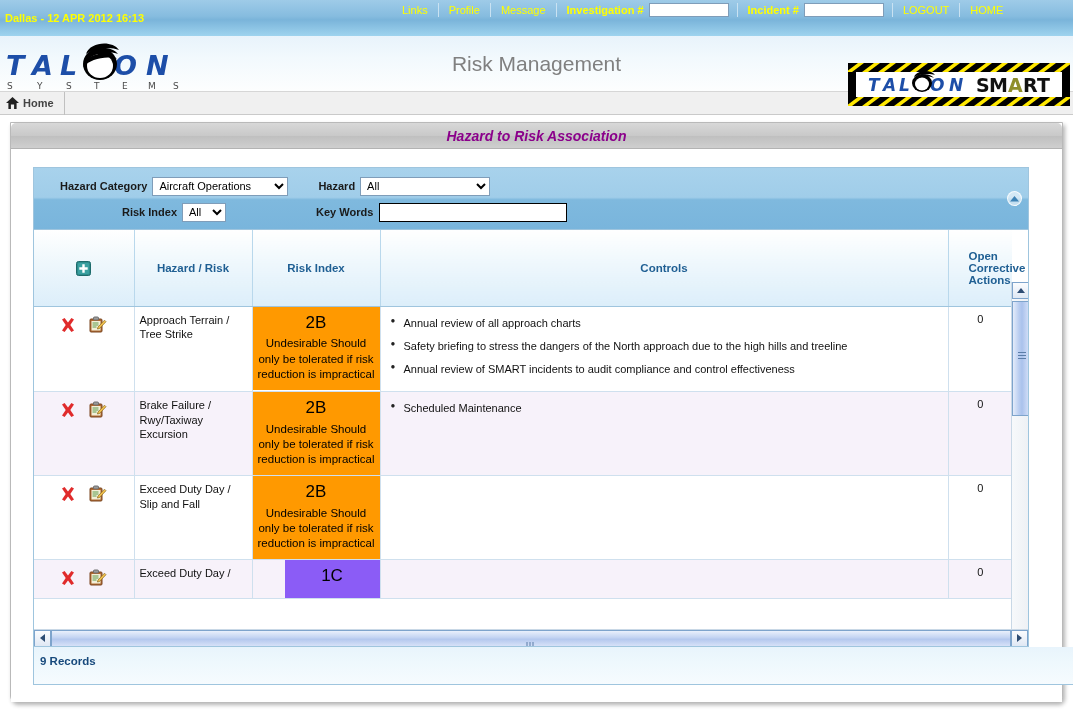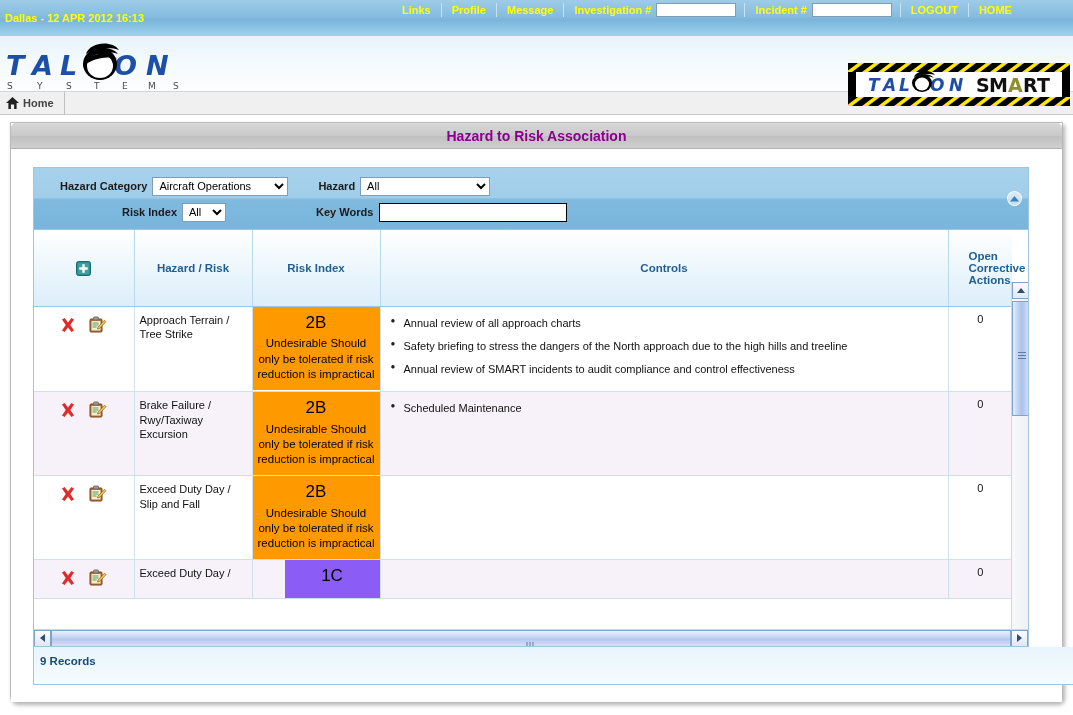--- a/index.html
+++ b/index.html
@@ -34,21 +34,21 @@
     left: 392px;
     top: 0;
     height: 19px;
     display: flex;
     align-items: center;
   }
   .topbar a {
     color: #ffff00;
     text-decoration: none;
     padding: 0 10px;
-    font-weight: bold;
+    font-weight: normal;
     font-size: 11px;
     white-space: nowrap;
   }
   .topbar .sep {
     width: 1px;
     height: 14px;
     background: #c9e2f2;
     display: inline-block;
   }
   .topbar .fieldlabel {
@@ -134,20 +134,21 @@
     position: relative;
   }
   .panel-titlebar {
     height: 26px;
     background: linear-gradient(to bottom, #d8d8d8 0%, #c9c9c9 50%, #bfbfbf 51%, #cfcfcf 100%);
     border-bottom: 1px solid #b3b3b3;
     display: flex;
     align-items: center;
     justify-content: center;
     border-radius: 5px 5px 0 0;
+    font-style: italic;
   }
   .panel-title {
     color: #8b008b;
     font-weight: bold;
     font-size: 14px;
   }
   .panel-body {
     background: #ffffff;
     padding: 18px 22px 0 22px;
     height: 553px;
@@ -437,20 +438,21 @@
         <text x="33" y="49">Y</text>
         <text x="62" y="49">S</text>
         <text x="90" y="49">T</text>
         <text x="118" y="49">E</text>
         <text x="144" y="49">M</text>
         <text x="169" y="49">S</text>
       </g>
     </svg>
   </div>
 
+  <div class="page-heading">Risk Management</div>
 
   <div class="logo-smart">
     <svg width="222" height="43" viewBox="0 0 222 43">
       <rect x="0" y="0" width="222" height="43" fill="#000"></rect>
       <g>
         <rect x="0" y="0" width="222" height="9" fill="#FFE800"></rect>
         <rect x="0" y="34" width="222" height="9" fill="#FFE800"></rect>
         <g fill="#000">
           <path d="M0 0 L10 0 L-2 9 L-12 9 Z"></path>
             <path d="M16 0 L26 0 L14 9 L4 9 Z"></path>

